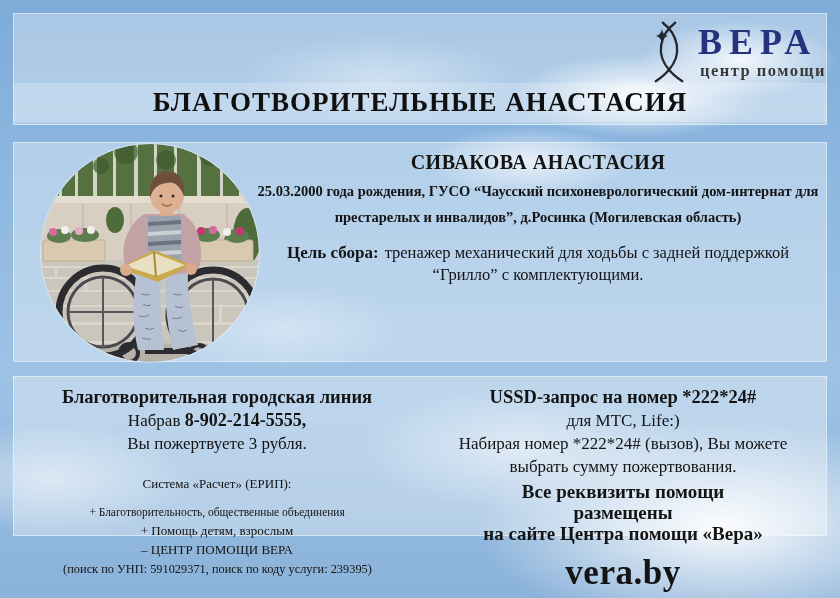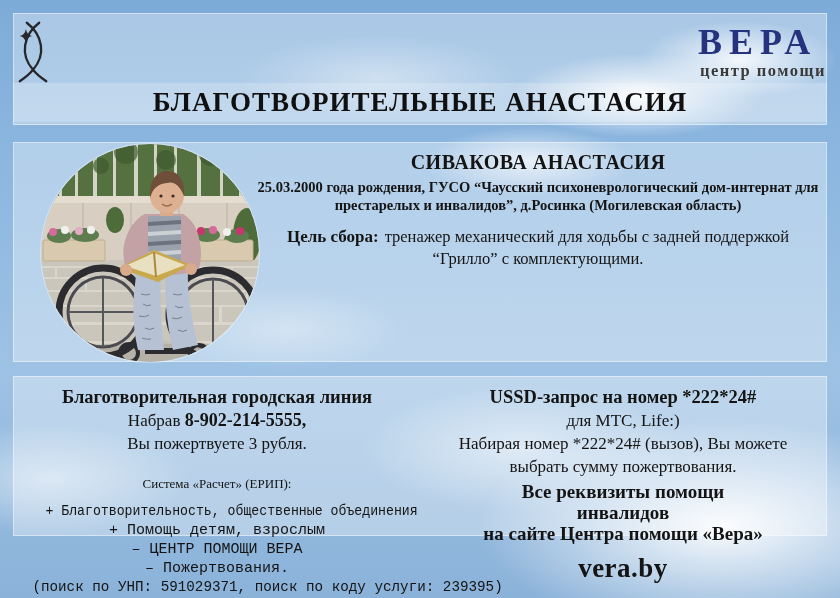--- a/index.html
+++ b/index.html
@@ -21,60 +21,60 @@
     position:absolute;left:13px;right:13px;
     background:rgba(255,255,255,.34);
     border:1px solid rgba(255,255,255,.45);
     box-sizing:border-box;
   }
   .panel-header{top:13px;height:112px;}
   .panel-main{top:142px;height:220px;}
   .panel-bottom{top:376px;height:160px;}
 
   
-  .logo-row{position:absolute;left:0;right:0;top:7px;display:flex;justify-content:space-between;align-items:center;}
+  .logo-row{position:absolute;left:0;right:0;top:7px;display:flex;justify-content:flex-end;align-items:center;}
   .logo-icon{width:38px;height:62px;margin-right:10px;}
   .logo-text{display:flex;flex-direction:column;align-items:flex-start;}
   .logo-title{font-size:36px;font-weight:bold;color:#27327f;letter-spacing:7px;line-height:1;}
   .logo-sub{font-size:16.5px;color:#3a3a3a;letter-spacing:1.5px;margin-top:1px;padding-left:2px;font-weight:bold;}
 
   
   .banner{
     position:absolute;left:-1px;right:-1px;bottom:2px;height:39px;
     background:rgba(255,255,255,.22);
     display:flex;align-items:center;justify-content:center;
   }
   .banner-title{font-size:27px;font-weight:bold;letter-spacing:1px;color:#101010;white-space:nowrap;}
 
   
   .photo-circle{
     position:absolute;left:27px;top:1px;width:218px;height:218px;border-radius:50%;
     overflow:hidden;box-shadow:0 0 0 1px rgba(255,255,255,.4);
   }
   .info{position:absolute;left:242px;right:6px;top:8px;text-align:center;}
   .person-name{font-size:20px;font-weight:bold;letter-spacing:.5px;}
-  .birth{font-size:14.5px;font-weight:bold;line-height:18px;margin-top:4px;}
+  .birth{font-size:14.5px;font-weight:bold;line-height:26px;margin-top:4px;}
   .para{font-size:16.5px;line-height:21.5px;margin-top:12px;}
   .para b{margin-right:6px;font-size:17px;}
   .sum{font-size:18px;font-weight:bold;margin-top:13px;}
 
   
   .blk{position:absolute;width:50%;text-align:center;box-sizing:border-box;padding:0 6px;}
   .blk-city{left:0;top:8px;}
   .blk-ussd{left:50%;top:8px;}
   .blk-erip{left:0;top:95px;}
   .blk-site{left:50%;top:104px;}
   .blk-title{font-size:18.5px;font-weight:bold;line-height:24px;}
   .blk-line{font-size:17px;line-height:23px;}
   .erip-title{font-size:13px;font-weight:normal;line-height:24px;margin-bottom:6px;}
-  .erip-line{font-size:15px;line-height:19px;font-family:Liberation Mono, monospace;}
+  .erip-line{font-size:13px;line-height:19px;}
   .condense{display:inline-block;transform:scaleX(.88);transform-origin:center;white-space:nowrap;}
   .condense2{display:inline-block;transform:scaleX(.95);transform-origin:center;white-space:nowrap;}
   .site-line{font-size:19px;font-weight:bold;line-height:21px;}
-  .site-url{font-size:27px;font-weight:bold;margin-top:9px;letter-spacing:.5px;}
+  .site-url{font-size:35px;font-weight:bold;margin-top:9px;letter-spacing:.5px;}
 </style>
 </head>
 <body>
 
 <div class="poster">
 
   <div class="panel panel-header">
     <div class="logo-row">
       <svg class="logo-icon" viewBox="0 0 40 70">
         <path d="M13 2 C 31 16, 35 38, 20 55 C 16 60, 11 64, 5 68" fill="none" stroke="#26262b" stroke-width="2.6" stroke-linecap="round"></path>
@@ -249,25 +249,24 @@
       <div class="blk-line">для МТС, Life:)</div>
       <div class="blk-line">Набирая номер *222*24# (вызов), Вы можете</div>
       <div class="blk-line">выбрать сумму пожертвования.</div>
     </div>
 
     <div class="blk blk-erip">
       <div class="erip-title">Система «Расчет» (ЕРИП):</div>
       <div class="erip-line"><span class="condense">+ Благотворительность, общественные объединения</span></div>
       <div class="erip-line">+ Помощь детям, взрослым</div>
       <div class="erip-line">– ЦЕНТР ПОМОЩИ ВЕРА</div>
-      <div class="erip-line">– Пожертвования.</div>
       <div class="erip-line"><span class="condense2">(поиск по УНП: 591029371, поиск по коду услуги: 239395)</span></div>
     </div>
 
     <div class="blk blk-site">
       <div class="site-line">Все реквизиты помощи</div>
-      <div class="site-line">инвалидов</div>
+      <div class="site-line">размещены</div>
       <div class="site-line">на сайте Центра помощи «Вера»</div>
       <div class="site-url">vera.by</div>
     </div>
 
   </div>
 </div>
 
 </body></html>

